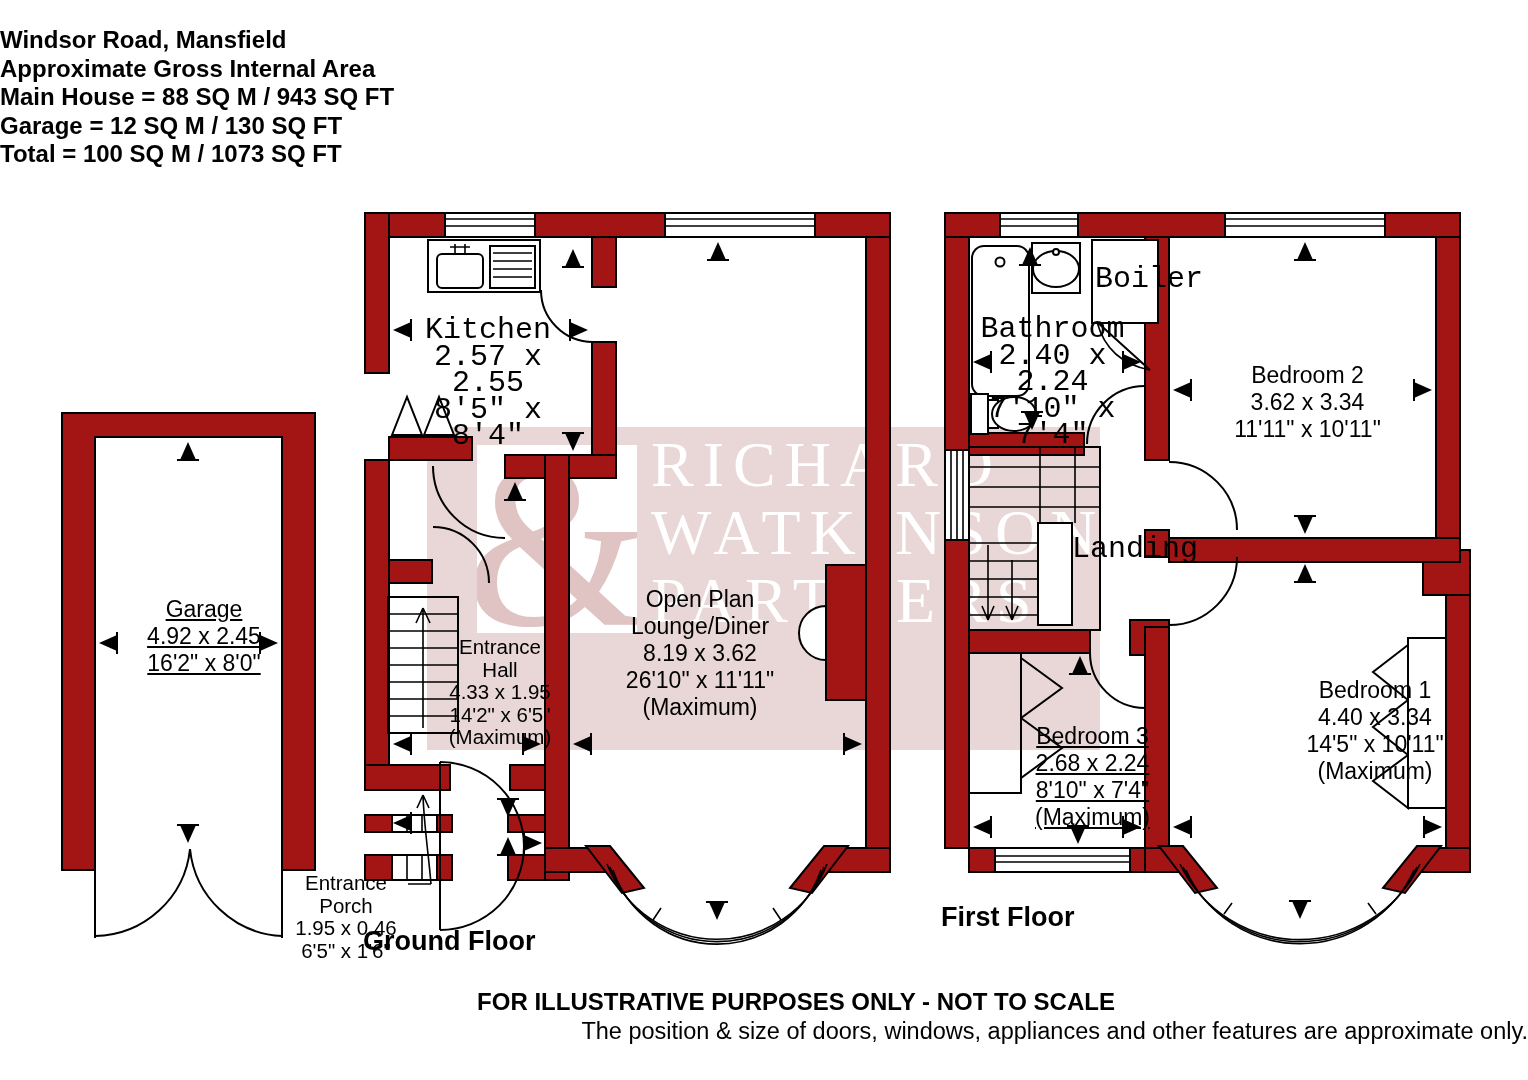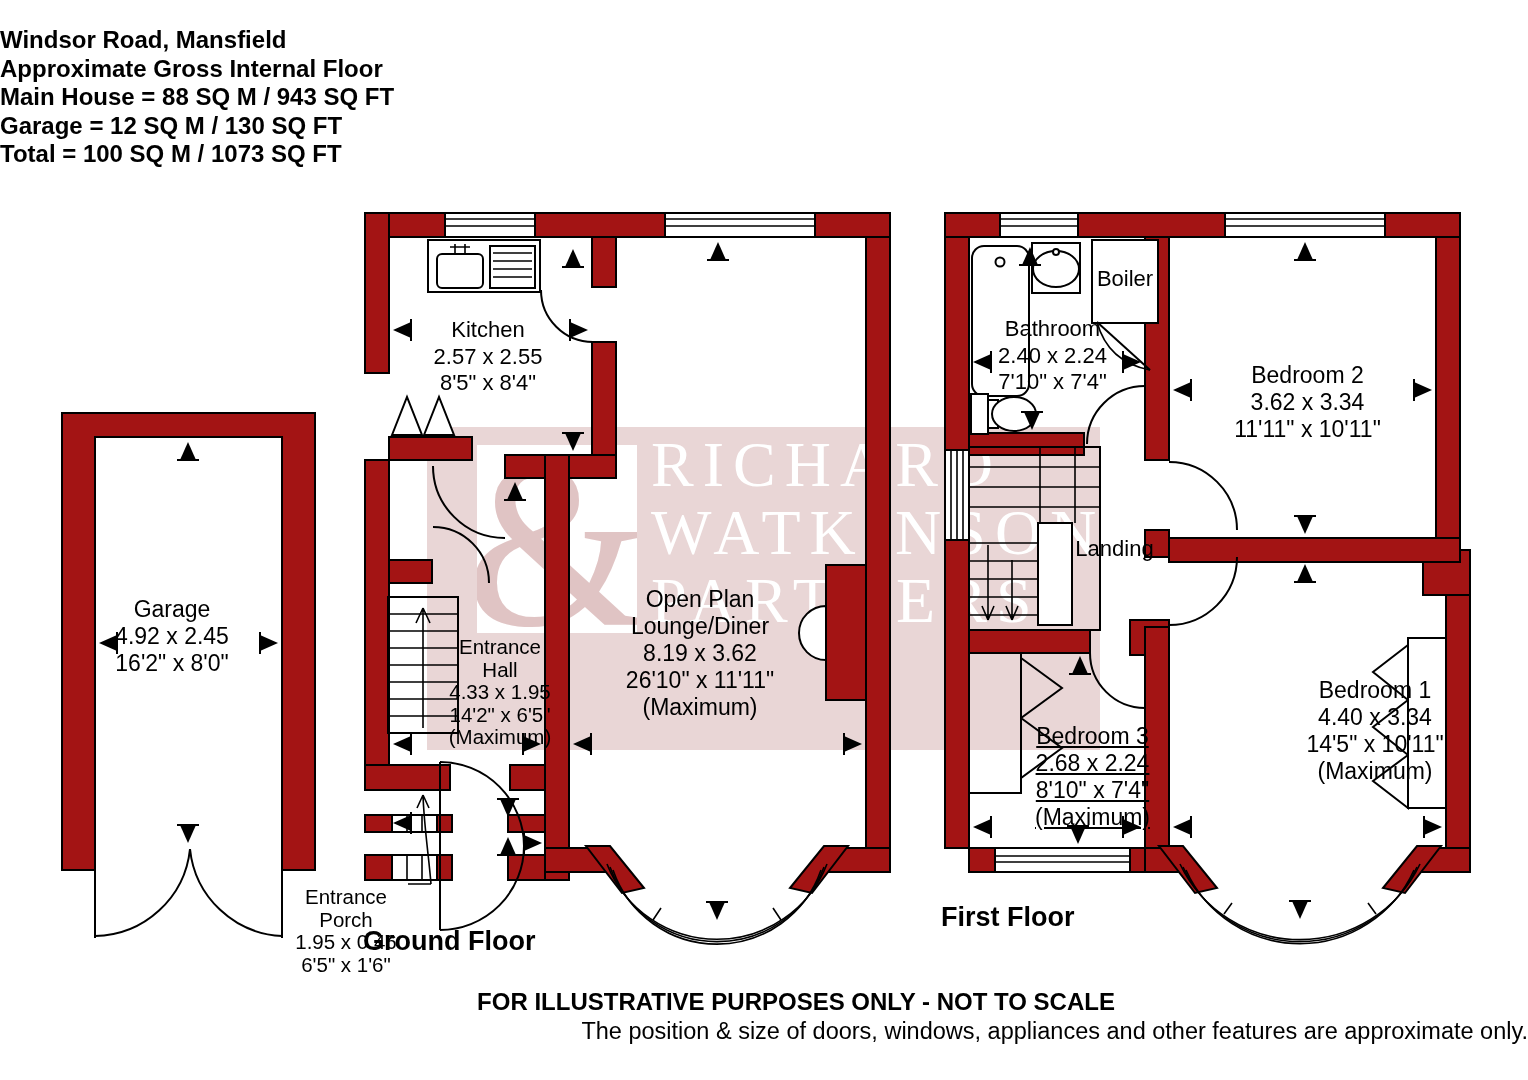--- a/index.html
+++ b/index.html
@@ -3,21 +3,21 @@
 <meta charset="utf-8">
 <style>
   html,body{margin:0;padding:0;background:#fff;}
   .canvas{position:relative;width:1528px;height:1080px;background:#fff;overflow:hidden;
           font-family:"Liberation Sans",sans-serif;color:#000;}
   
   .hdr{position:absolute;left:0;top:26px;width:1528px;text-align:left;
        font-weight:bold;font-size:24px;line-height:28.6px;}
   .lbl{position:absolute;text-align:center;font-size:23px;line-height:27px;}
   .lbl.small{font-size:20.5px;line-height:22.6px;}
-  .lbl.mid{font-size:22px;line-height:26.5px;}
+  .lbl.mid{font-size:30px;line-height:26.5px;font-family:Liberation Mono, monospace;}
   .floorlbl{position:absolute;font-weight:bold;font-size:27px;}
   .foot1{position:absolute;left:0;top:988px;width:1528px;text-align:center;font-weight:bold;font-size:24px;margin-left:32px;}
   .foot2{position:absolute;left:0;top:1018px;width:1528px;text-align:right;font-size:23.5px;}
   
   .watermark{position:absolute;left:427px;top:427px;width:673px;height:323px;
              background:var(--wm-bg,#e9d6d6);overflow:hidden;}
   .wm-box{position:absolute;left:50px;top:18px;width:160px;height:188px;background:#fff;
           overflow:hidden;display:flex;align-items:center;justify-content:center;}
   .wm-amp{font-family:"Liberation Serif",serif;font-size:235px;line-height:1;
           color:var(--wm-accent,#e2c6c6);margin-top:14px;}
@@ -273,27 +273,27 @@
       <use href="#tri" transform="translate(1078,845) rotate(180)"></use>
       <use href="#tri" transform="translate(1305,563)"></use>
       <use href="#tri" transform="translate(1172,827) rotate(270)"></use>
       <use href="#tri" transform="translate(1443,827) rotate(90)"></use>
       <use href="#tri" transform="translate(1300,920) rotate(180)"></use>
     </g>
   </svg>
 
   <div class="hdr">
     <div>Windsor Road, Mansfield</div>
-    <div>Approximate Gross Internal Floor</div>
+    <div>Approximate Gross Internal Area</div>
     <div>Main House = 88 SQ M / 943 SQ FT</div>
     <div>Garage = 12 SQ M / 130 SQ FT</div>
     <div>Total = 100 SQ M / 1073 SQ FT</div>
   </div>
 
-  <div class="lbl" style="left:92px;top:596px;width:160px;">
+  <div class="lbl" style="left:124px;top:596px;width:160px;text-decoration:underline;">
     <div>Garage</div>
       <div>4.92 x 2.45</div>
       <div>16'2" x 8'0"</div>
   </div>
 
   <div class="lbl mid" style="left:418px;top:317px;width:140px;">
     <div>Kitchen</div>
       <div>2.57 x 2.55</div>
       <div>8'5" x 8'4"</div>
   </div>
@@ -306,21 +306,21 @@
   </div>
 
   <div class="lbl small" style="left:438px;top:636px;width:124px;">
     <div>Entrance</div>
       <div>Hall</div>
     <div>4.33 x 1.95</div>
       <div>14'2" x 6'5"</div>
     <div>(Maximum)</div>
   </div>
 
-  <div class="lbl small" style="left:276px;top:872px;width:140px;margin-top:14px;">
+  <div class="lbl small" style="left:276px;top:872px;width:140px;">
     <div>Entrance Porch</div>
       <div>1.95 x 0.46</div>
       <div>6'5" x 1'6"</div>
   </div>
 
   <div class="lbl mid" style="left:980px;top:316px;width:145px;">
     <div>Bathroom</div>
       <div>2.40 x 2.24</div>
       <div>7'10" x 7'4"</div>
   </div>

